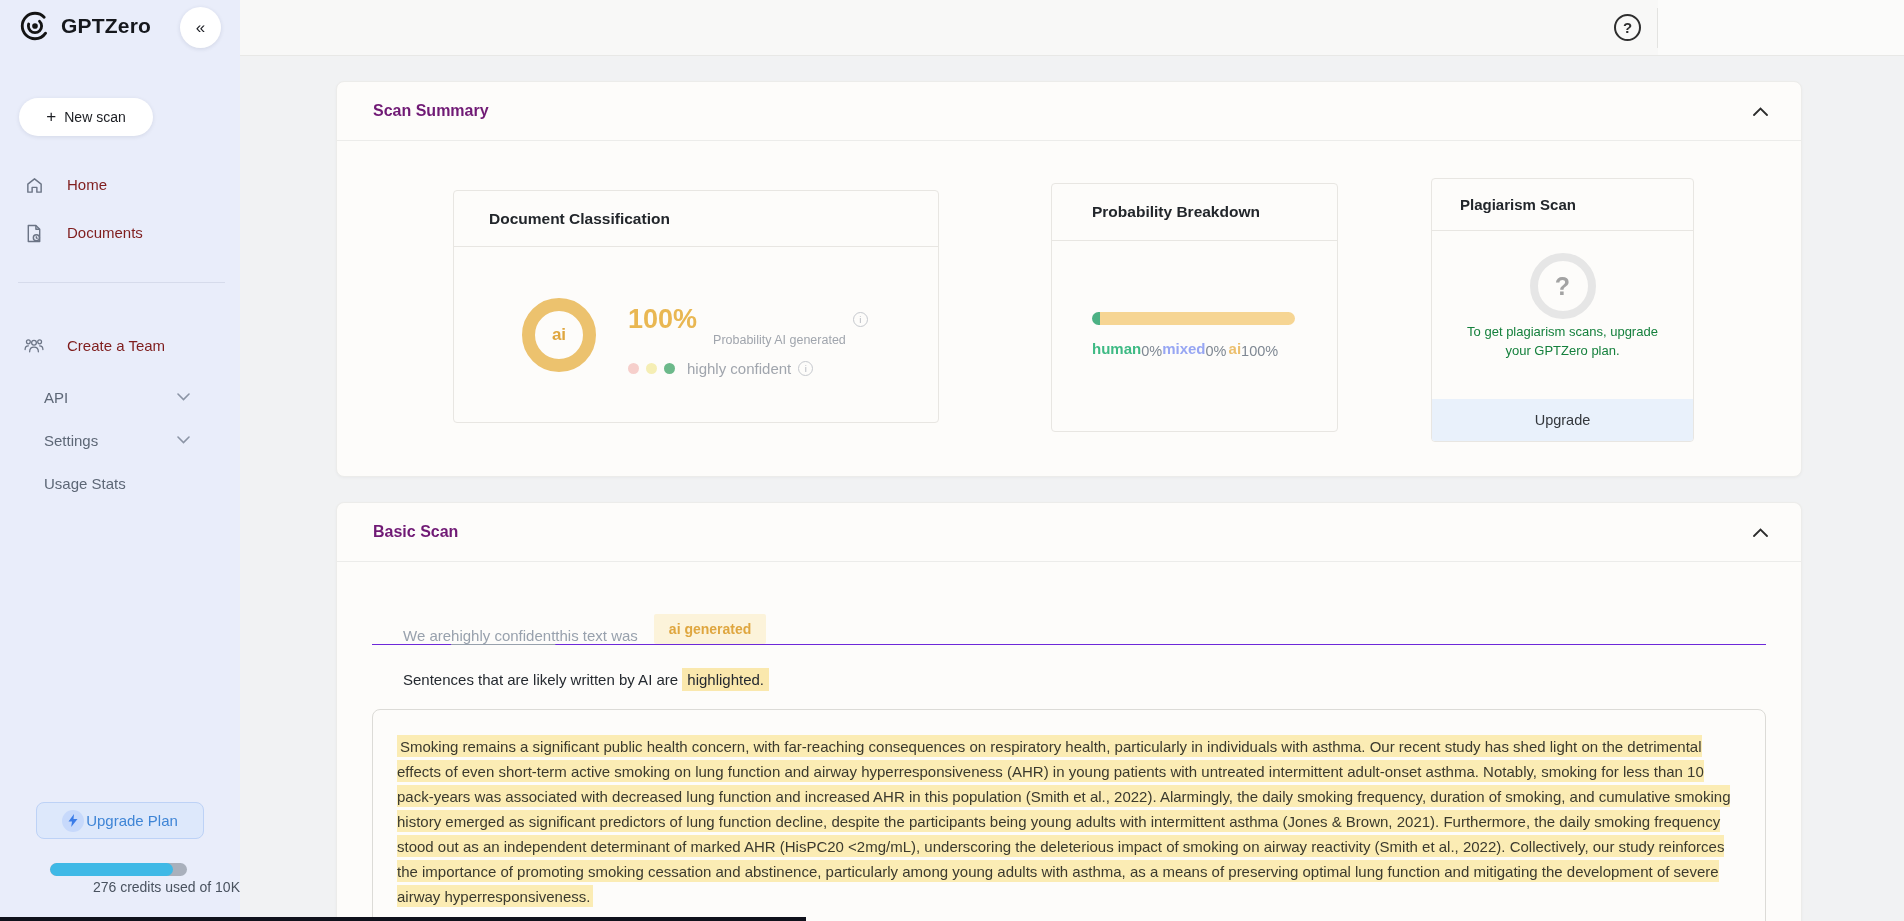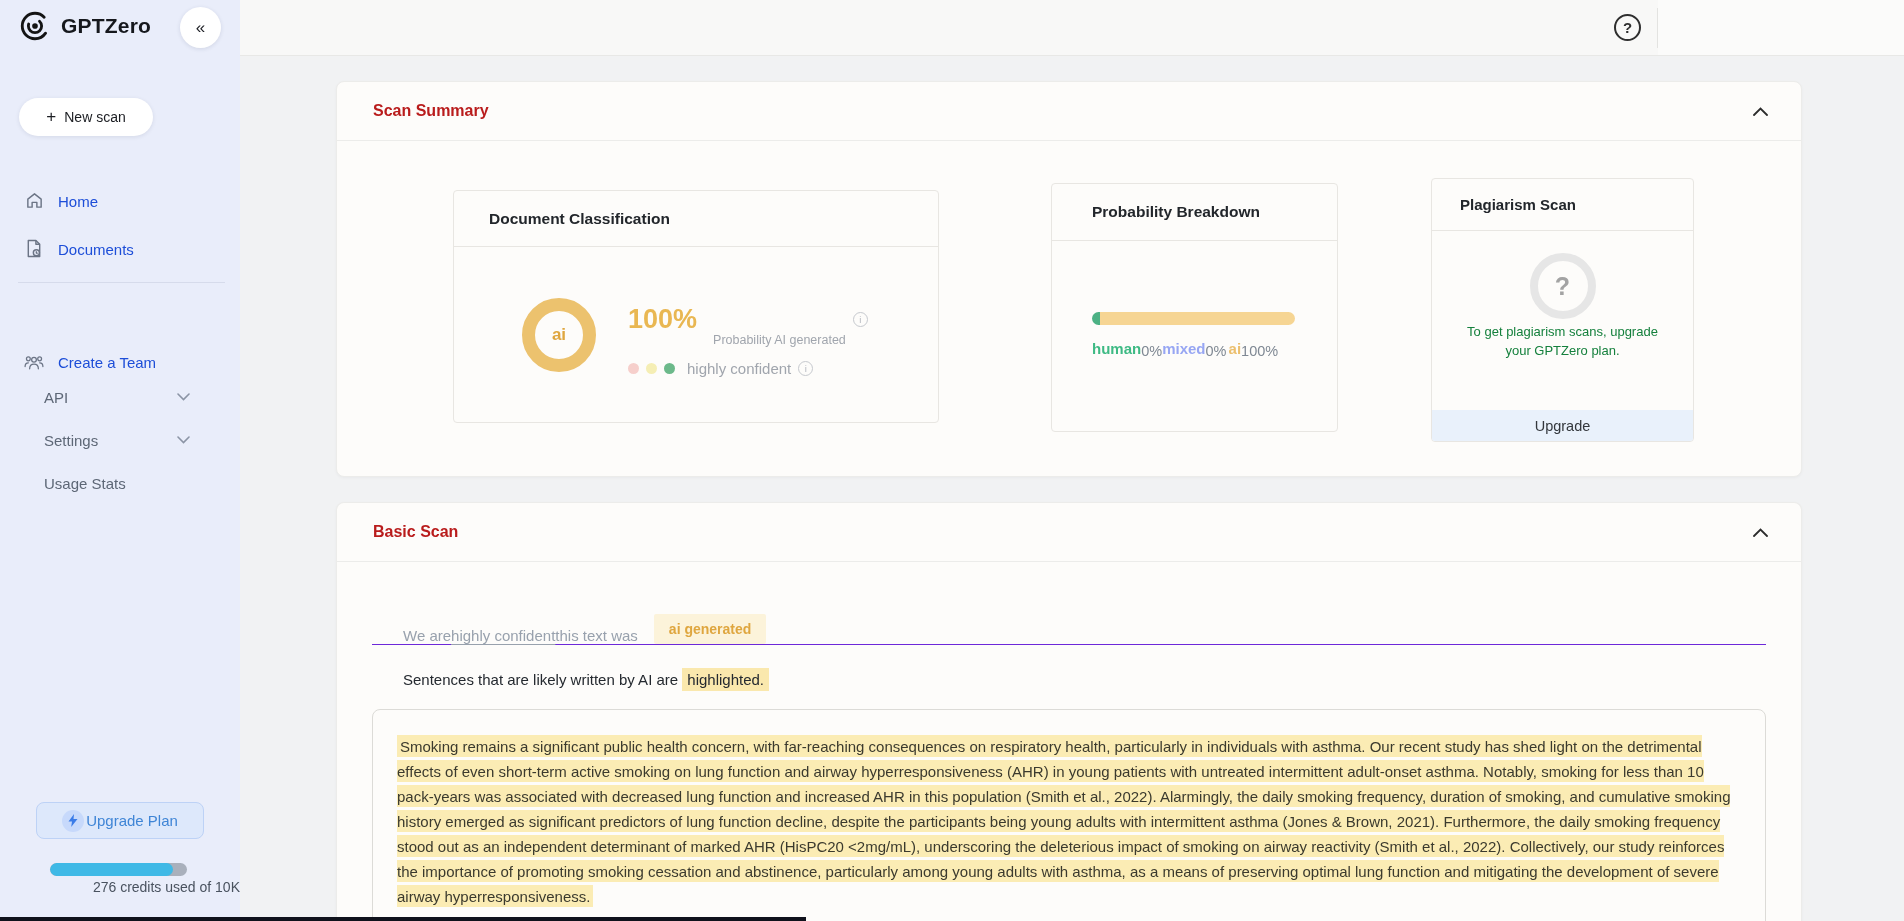--- a/index.html
+++ b/index.html
@@ -11,22 +11,22 @@
   .sidebar { position:absolute; left:0; top:0; width:240px; height:921px; background:#e9edfa; }
   .logo-row { position:absolute; left:18px; top:9px; display:flex; align-items:center; gap:9px; }
   .brand { font-size:21px; font-weight:700; color:#16181d; letter-spacing:.2px; }
   .collapse-btn { position:absolute; left:180px; top:7px; width:41px; height:41px; border-radius:50%;
     background:#fff; box-shadow:0 1px 4px rgba(30,40,70,.12); display:flex; align-items:center; justify-content:center;
     font-size:17px; color:#1c1e24; cursor:pointer; }
   .new-scan-btn { position:absolute; left:19px; top:98px; width:134px; height:38px; border-radius:19px;
     background:#fff; box-shadow:0 1px 4px rgba(30,40,70,.10); display:flex; align-items:center; justify-content:center;
     gap:8px; font-size:14px; color:#1b1d22; cursor:pointer; }
   .plus-glyph { font-size:17px; font-weight:400; color:#1b1d22; }
-  .nav-item { position:absolute; left:24px; width:200px; height:34px; display:flex; align-items:flex-end; gap:14px;
-    color:#1d4ed8; font-size:15px; cursor:pointer; }
+  .nav-item { position:absolute; left:24px; width:200px; height:34px; display:flex; align-items:flex-start; gap:23px;
+    color:#7f1d1d; font-size:15px; cursor:pointer; }
   .nav-item .nicon { width:20px; display:flex; justify-content:center; }
   .nav-plain { position:absolute; left:44px; width:180px; height:30px; display:flex; align-items:center;
     color:#5d6776; font-size:15px; cursor:pointer; }
   .nav-chevron { position:absolute; right:34px; }
   .side-divider { position:absolute; left:18px; top:282px; width:207px; height:1px; background:#d6dbeb; }
   .upgrade-plan-btn { position:absolute; left:36px; top:802px; width:168px; height:37px; border:1px solid #bdd2f6;
     background:#dde8fb; border-radius:8px; display:flex; align-items:center; justify-content:center; gap:2px;
     color:#3f85d6; font-size:15px; cursor:pointer; }
   .bolt-circle { width:22px; height:22px; border-radius:50%; background:#c7d9fb; display:flex; align-items:center; justify-content:center; }
   .credits-bar { position:absolute; left:50px; top:863px; width:137px; height:13px; border-radius:7px; background:#a9b0bc; overflow:hidden; }
@@ -39,21 +39,21 @@
   .topbar-divider { position:absolute; left:1417px; top:8px; width:1px; height:40px; background:#e3e3e1; }
   .help-btn { position:absolute; left:1374px; top:14px; width:27px; height:27px; border-radius:50%;
     border:2px solid #2e2e2e; color:#2e2e2e; font-size:15px; font-weight:700; display:flex; align-items:center; justify-content:center; cursor:pointer; }
 
   
   .main { position:absolute; left:240px; top:56px; width:1664px; height:865px; background:#f1f2f3; overflow:hidden; }
   .panel { position:absolute; left:96px; width:1466px; background:#fdfcfa; border:1px solid #ececea;
     border-radius:8px; box-shadow:0 1px 3px rgba(16,24,40,.04); }
   .panel-header { height:59px; border-bottom:1px solid #ececea; display:flex; align-items:center;
     justify-content:space-between; padding:0 30px 0 36px; }
-  .panel-title { font-size:16px; font-weight:700; color:#b91c1c; }
+  .panel-title { font-size:16px; font-weight:700; color:#701a75; }
   .chev-btn { width:22px; height:22px; display:flex; align-items:center; justify-content:center; cursor:pointer; }
 
   .summary-panel { top:25px; height:396px; }
 
   .mini-card { position:absolute; border:1px solid #e8e6e2; border-radius:4px; background:#fdfcfa; }
   .mini-header { border-bottom:1px solid #e8e6e2; display:flex; align-items:center; font-size:15.5px; font-weight:700; color:#22262b; }
 
   
   .doc-card { left:116px; top:108px; width:486px; height:233px; }
   .doc-card .mini-header { height:56px; padding-left:35px; }
@@ -86,21 +86,21 @@
   .cat-ai .cat-label { color:#ecbf6d; }
   .cat-value { margin-top:3px; font-size:14.5px; color:#7f8893; }
 
   
   .plag-card { left:1094px; top:96px; width:263px; height:264px; overflow:hidden; display:flex; flex-direction:column; }
   .plag-card .mini-header { height:52px; padding-left:28px; font-size:15px; }
   .plag-body { flex:1; display:flex; flex-direction:column; align-items:center; }
   .plag-ring { margin-top:22px; width:66px; height:66px; border:8px solid #e6e6e6; border-radius:50%;
     display:flex; align-items:center; justify-content:center; color:#a3a3a3; font-size:25px; font-weight:700; }
   .plag-msg { margin-top:4px; width:214px; text-align:center; font-size:13px; line-height:1.45; color:#15803d; }
-  .plag-upgrade-btn { height:31px; background:#e9f1fb; display:flex; align-items:center; justify-content:center;
+  .plag-upgrade-btn { height:42px; background:#e9f1fb; display:flex; align-items:center; justify-content:center;
     font-size:14.5px; color:#33373c; cursor:pointer; }
 
   
   .basic-panel { top:446px; height:500px; border-bottom:none; border-bottom-left-radius:0; border-bottom-right-radius:0; }
   .confidence-row { margin:0 35px; height:83px; border-bottom:1px solid #6d28d9; display:flex; align-items:flex-end; padding-left:31px;
     font-size:15px; color:#98a1ad; }
   .confidence-row u { text-underline-offset:3px; cursor:pointer; }
   .ai-badge { margin-left:16px; padding:7px 15px; background:#fcf3da; color:#dfa63f; font-weight:700; font-size:14px; border-radius:2px; }
   .sentence-row { padding:26px 0 0 66px; font-size:15px; color:#24292f; }
   .hl-note { background:#fae8ad; padding:3px 5px; }

